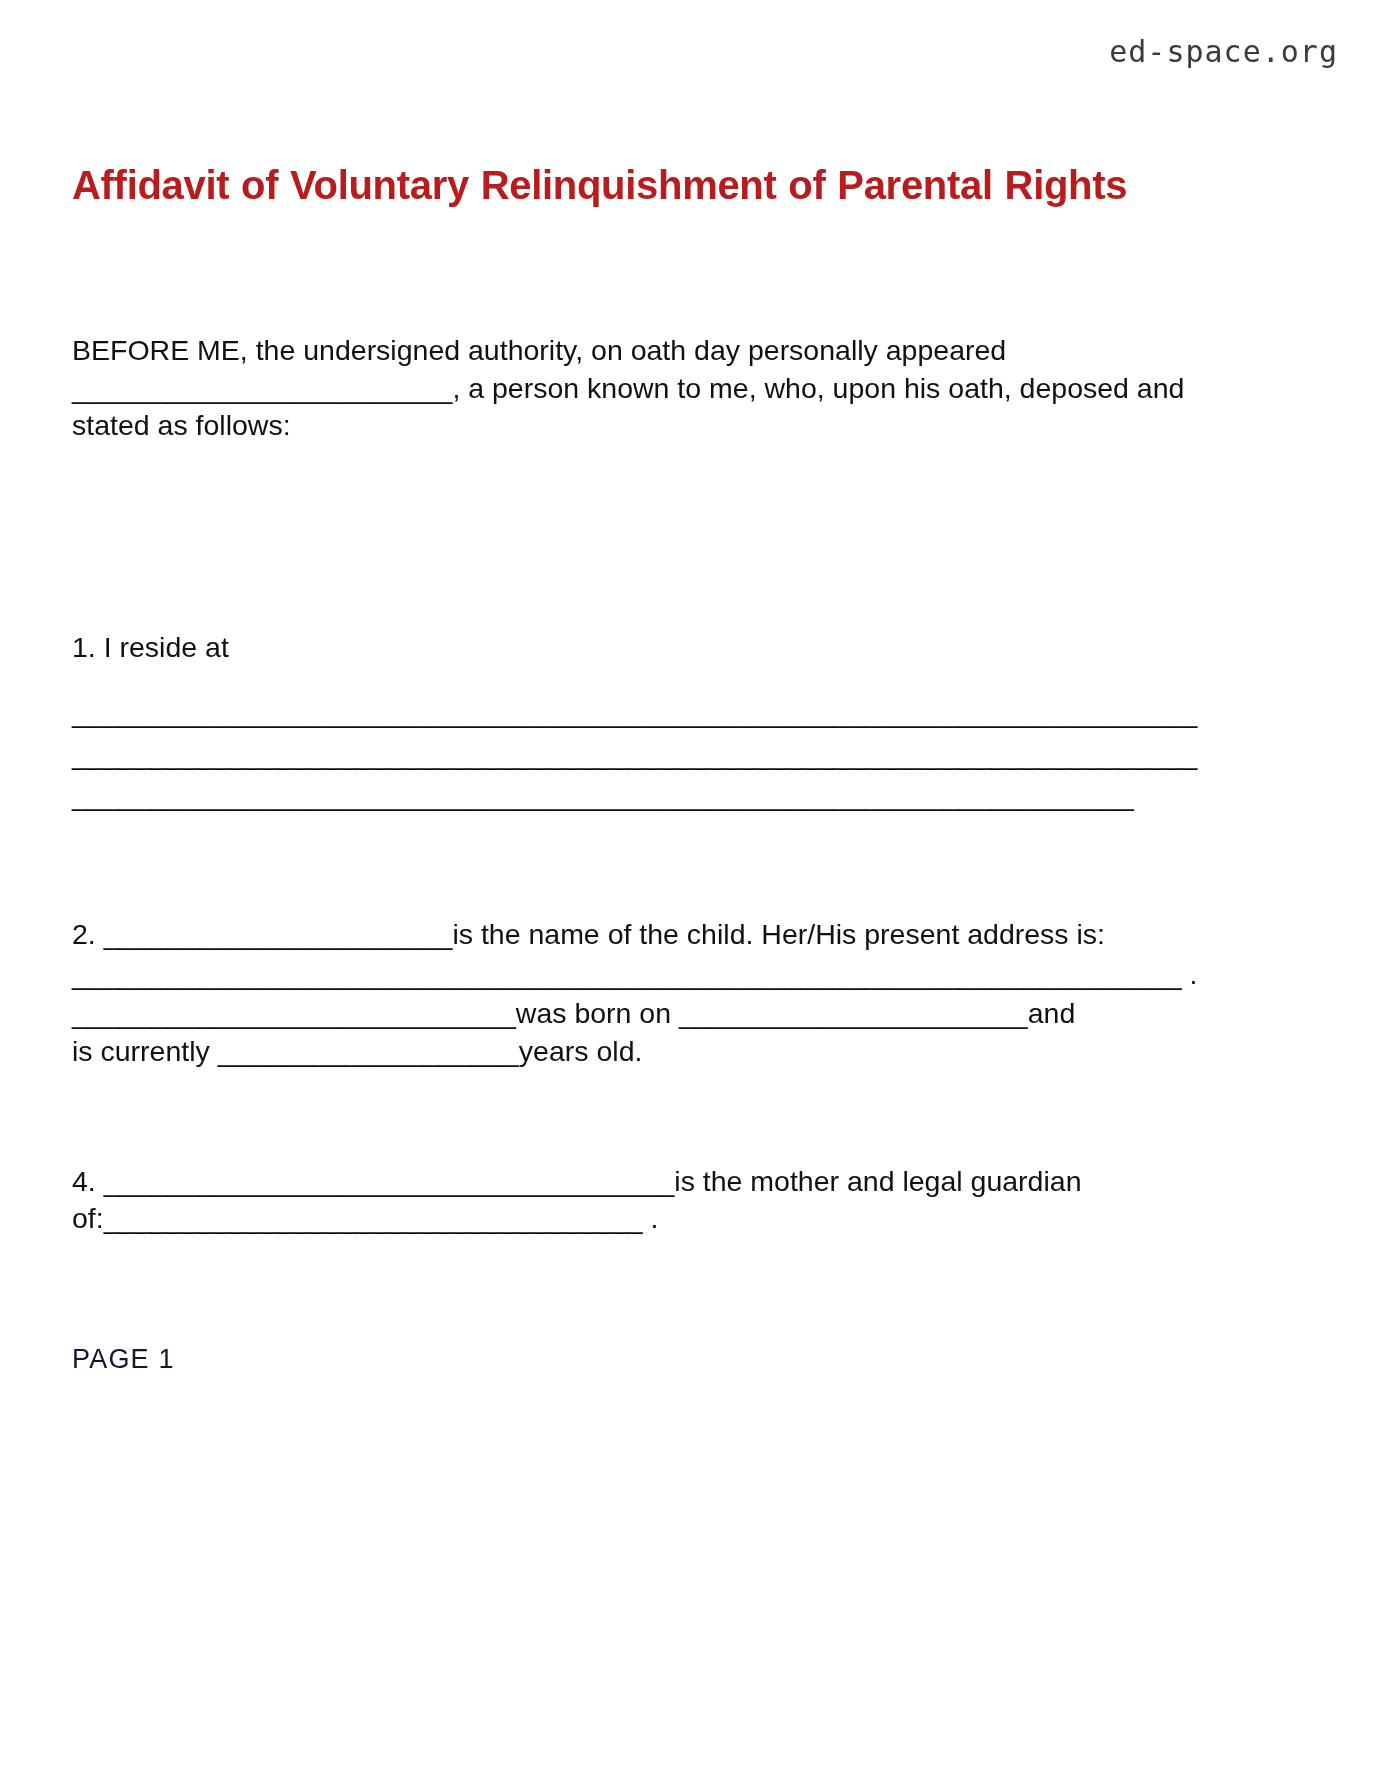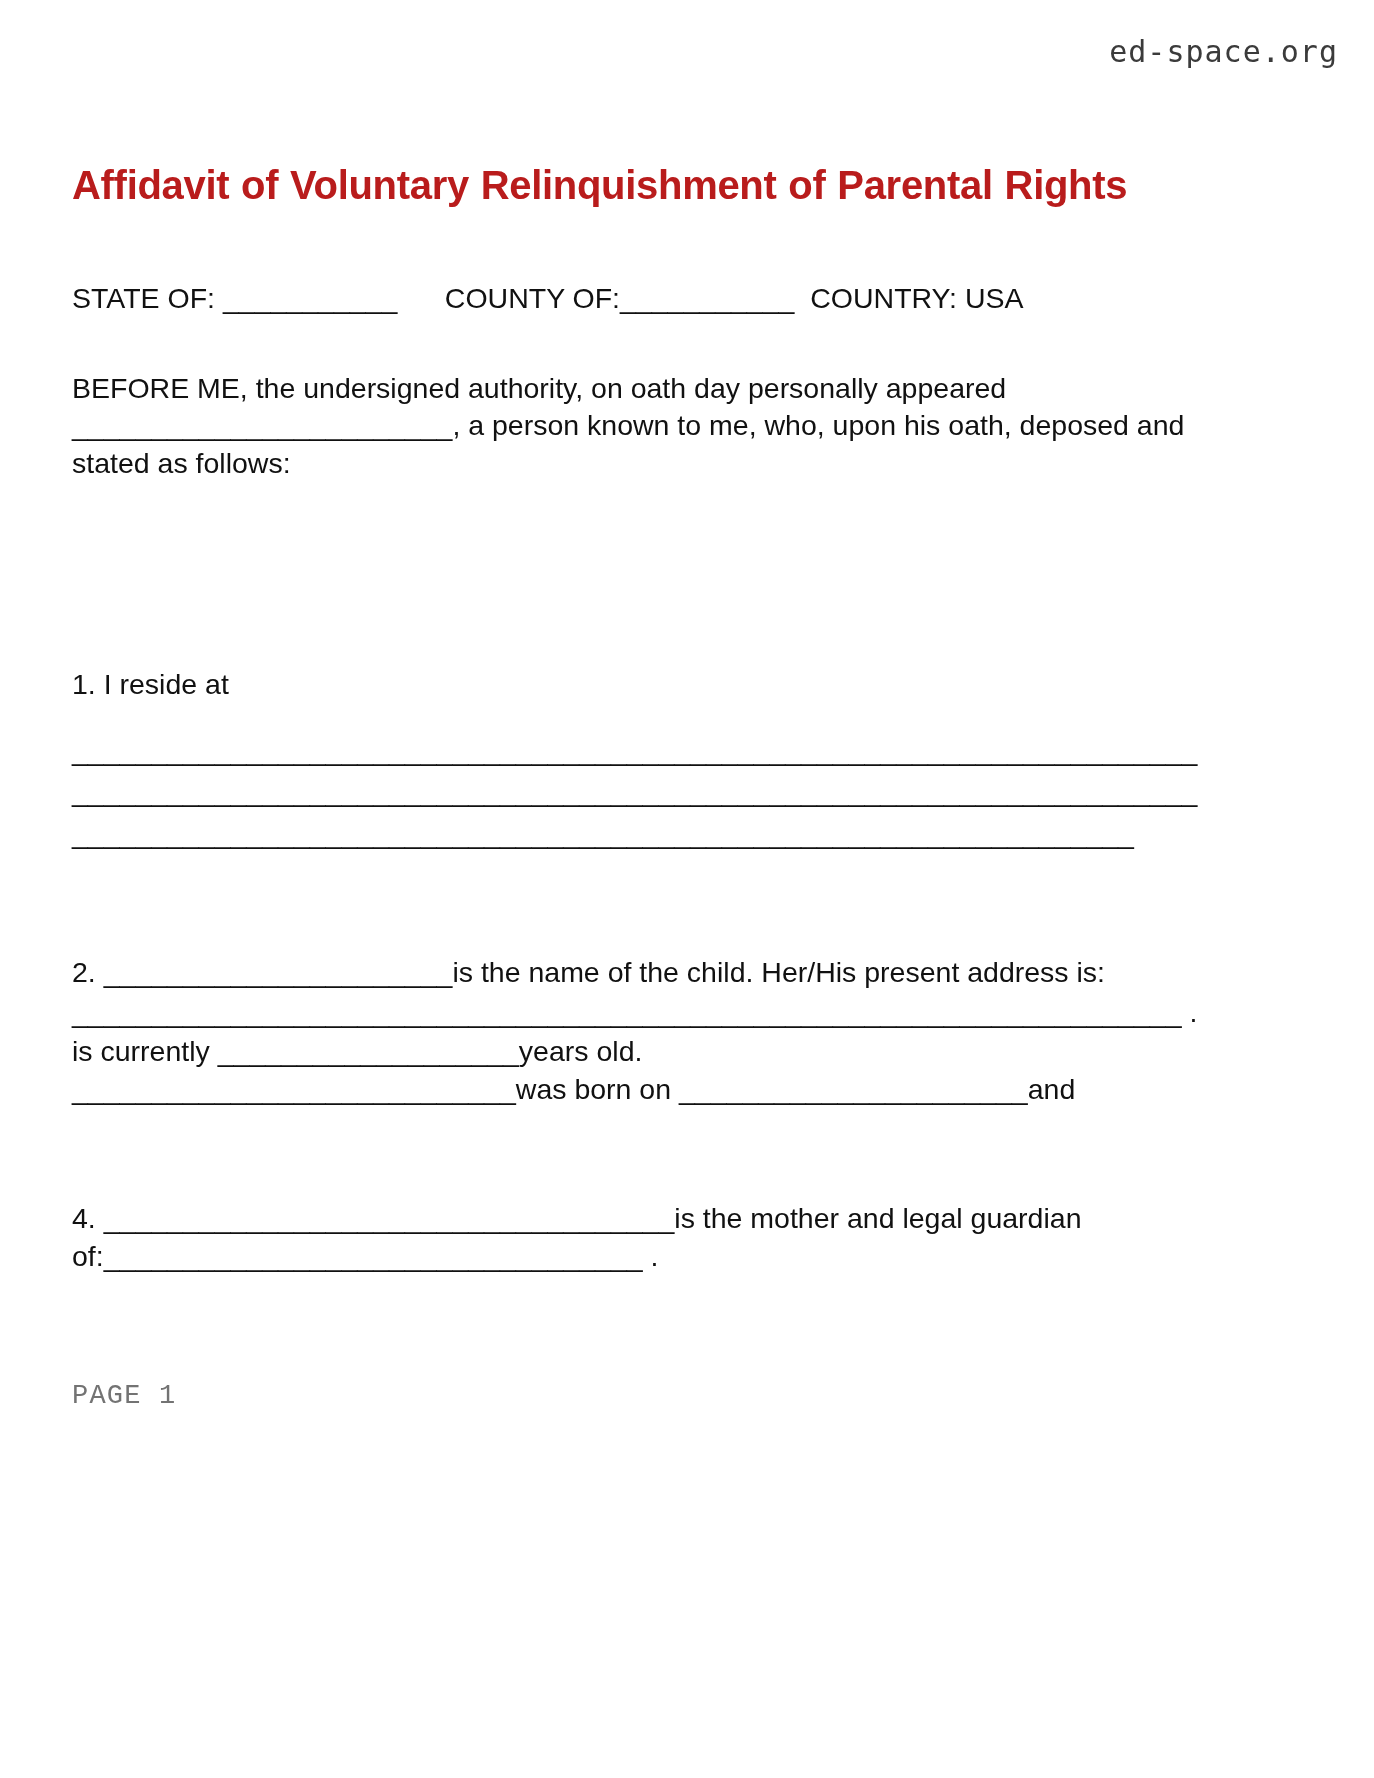--- a/index.html
+++ b/index.html
@@ -77,39 +77,38 @@
   .rule-line {
     white-space: pre;
     letter-spacing: 0px;
     line-height: 1.45;
   }
 
   .footer-page {
     position: absolute;
     left: 72px;
     top: 1278px;
-    font-family: Liberation Mono, monospace;
+    font-family: Liberation Sans, sans-serif;
     font-size: 27px;
     letter-spacing: 1.2px;
-    color: #737373;
+    color: #0f172a;
     margin-top: 12px;
   }
 </style>
 </head>
 <body>
 
 <div class="page">
 
   <div class="watermark">ed-space.org</div>
 
   <h1 class="doc-title">Affidavit of Voluntary Relinquishment of Parental Rights</h1>
 
   <div class="body-block">
 
-    <p class="para">STATE OF: ___________      COUNTY OF:___________  COUNTRY: USA</p>
 
     <div class="gap-md"></div>
 
     <p class="para">BEFORE ME, the undersigned authority, on oath day personally appeared ________________________, a person known to me, who, upon his oath, deposed and stated as follows:</p>
 
     <div class="gap-xl"></div>
 
 
     <div class="gap-xl"></div>
 
@@ -121,22 +120,22 @@
     <p class="para rule-line">_______________________________________________________________________</p>
     <p class="para rule-line">___________________________________________________________________</p>
 
     <div class="gap-sm"></div>
 
 
     <div class="gap-lg"></div>
 
     <p class="para">2. ______________________is the name of the child. Her/His present address is:</p>
     <p class="para rule-line">______________________________________________________________________ .</p>
+    <p class="para">____________________________was born on ______________________and</p>
     <p class="para">is currently ___________________years old.</p>
-    <p class="para">____________________________was born on ______________________and</p>
 
     <div class="gap-xl"></div>
 
     <p class="para">4. ____________________________________is the mother and legal guardian</p>
     <p class="para">of:__________________________________ .</p>
 
     <div class="gap-xl"></div>
 
     <p class="footer-page" style="position:static;">PAGE 1</p>
 

